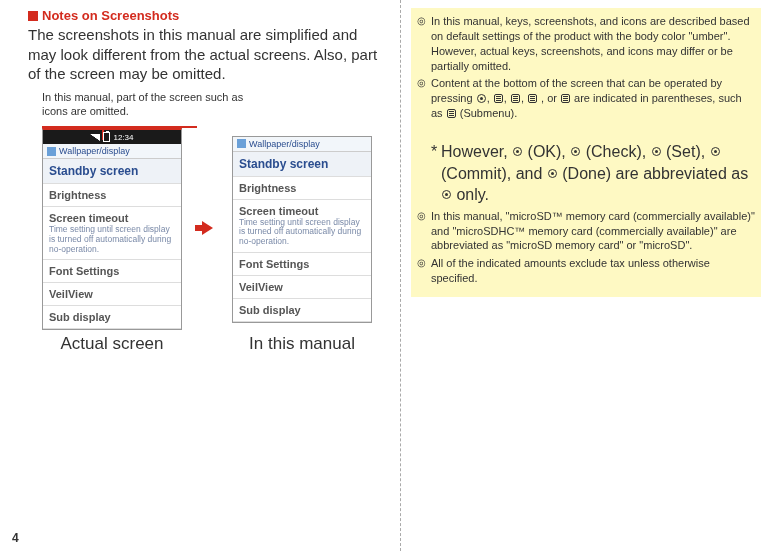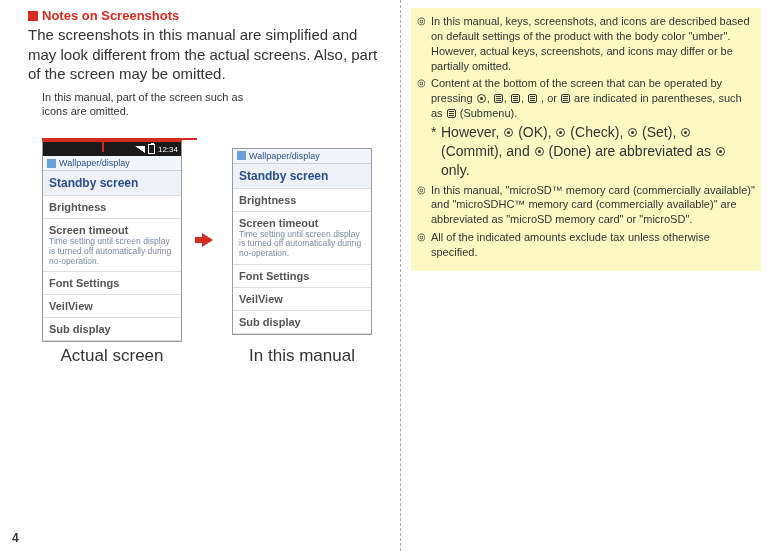--- a/index.html
+++ b/index.html
@@ -26,40 +26,40 @@
       border-left: 1px dashed #aaa;
     }
     .heading-row { display: flex; align-items: center; margin-bottom: 2px; }
     .red-square {
       width: 10px; height: 10px; background: #d32b1e; margin-right: 4px;
     }
     .heading {
       color: #d32b1e; font-weight: bold; font-size: 13px;
     }
     .intro { font-size: 15px; line-height: 1.3; margin-bottom: 6px; }
-    .caption-note { font-size: 11px; margin-left: 14px; margin-bottom: 20px; max-width: 220px; line-height: 1.3; }
+    .caption-note { font-size: 11px; margin-left: 14px; margin-bottom: 8px; max-width: 220px; line-height: 1.3; }
     .marker-line {
       width: 155px; height: 2px; background: #d32b1e; margin-left: 14px; position: relative;
     }
     .marker-drop {
       position: absolute; left: 60px; top: 0; width: 2px; height: 14px; background: #d32b1e;
     }
     .screens-row {
       display: flex; align-items: center; margin-top: 0; margin-left: 14px;
     }
     .phone {
       width: 140px;
       border: 1px solid #999;
       background: #fff;
       display: flex; flex-direction: column;
       font-size: 10px;
     }
     .phone.actual { border-top: 2px solid #d32b1e; }
     .statusbar {
-      height: 14px; background: #1a1a1a; display: flex; justify-content: flex-end; align-items: center; color: #fff; font-size: 8px; padding: 0 3px; gap: 3px;
+      height: 14px; background: #1a1a1a; display: flex; justify-content: center; align-items: center; color: #fff; font-size: 8px; padding: 0 3px; gap: 3px;
     }
     .sig { width: 10px; height: 7px; background: linear-gradient(to top right, transparent 48%, #fff 52%); }
     .batt { width: 7px; height: 10px; border: 1px solid #fff; position: relative; }
     .batt::after { content:""; position:absolute; top:-2px; left:2px; width:3px; height:2px; background:#fff; }
     .crumb {
       background: #f2f6fa; border-bottom: 1px solid #ccc; padding: 2px 4px; display:flex; align-items:center; gap:3px; color:#2a4d8f; font-size: 9px;
     }
     .crumb-icon {
       width: 9px; height: 9px; background: #6aa0d8; display:inline-block;
     }
@@ -82,21 +82,21 @@
     .below-row .col { width: 140px; }
     .below-row .spacer { width: 50px; }
     .info-box {
       background: #fef9c3; padding: 6px 6px 8px 6px; font-size: 11px; line-height: 1.35;
     }
     .info-list { list-style: none; }
     .info-list > li { position: relative; padding-left: 14px; margin-bottom: 3px; }
     .info-list > li::before {
       content: "◎"; position: absolute; left: 0; top: 0; font-size: 10px;
     }
-    .subnote { font-size: 14px; padding-left: 10px; position: relative; margin-top: 2px; }
+    .subnote { font-size: 16px; padding-left: 10px; position: relative; margin-top: 20px; }
     .subnote::before { content: "*"; position: absolute; left: 0; }
     .k {
       display: inline-block; min-width: 9px; height: 9px; border: 1px solid #333; border-radius: 2px; vertical-align: middle; position: relative; top: -1px; margin: 0 1px;
     }
     .k.round { border-radius: 50%; width: 9px; }
     .k.dot::after { content:""; position:absolute; top:2px; left:2px; width:3px; height:3px; background:#333; border-radius:50%; }
     .k.menu::after { content:""; position:absolute; top:1px; left:1px; right:1px; height:1px; background:#333; box-shadow: 0 2px 0 #333, 0 4px 0 #333; }
     .page-num { position: absolute; left: 12px; bottom: 6px; font-size: 12px; font-weight: bold; }
   </style>
 </head>

